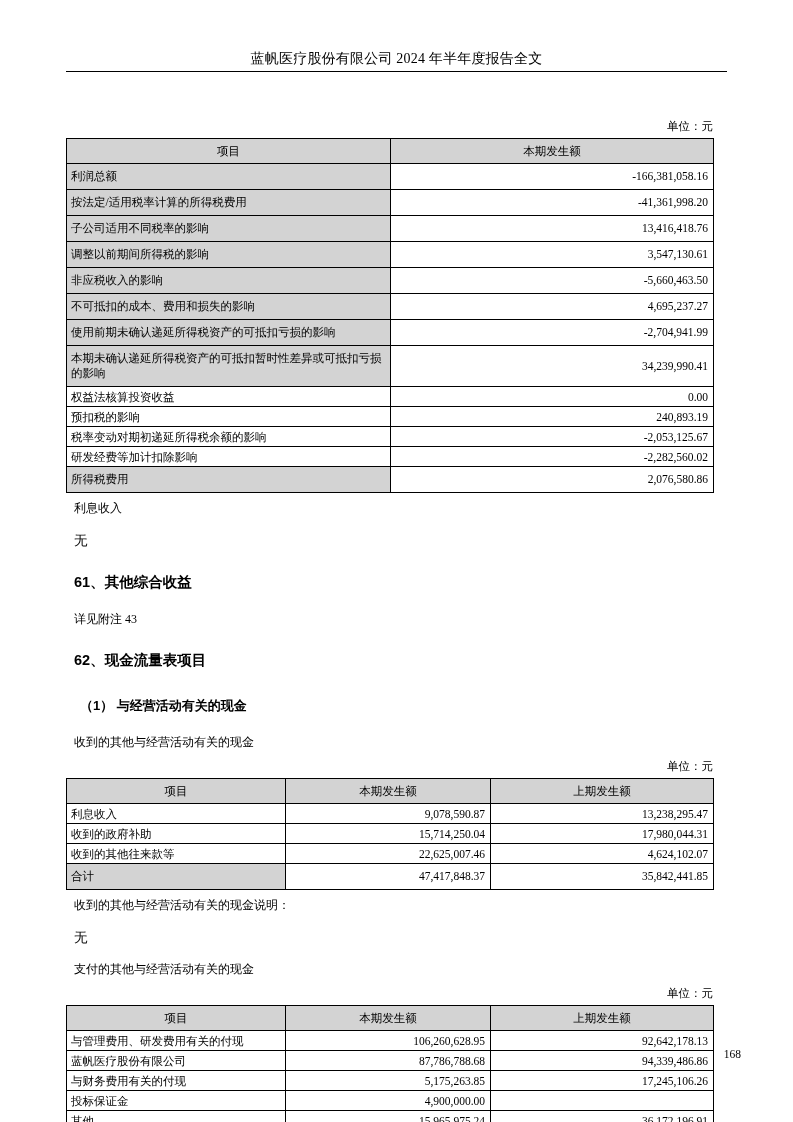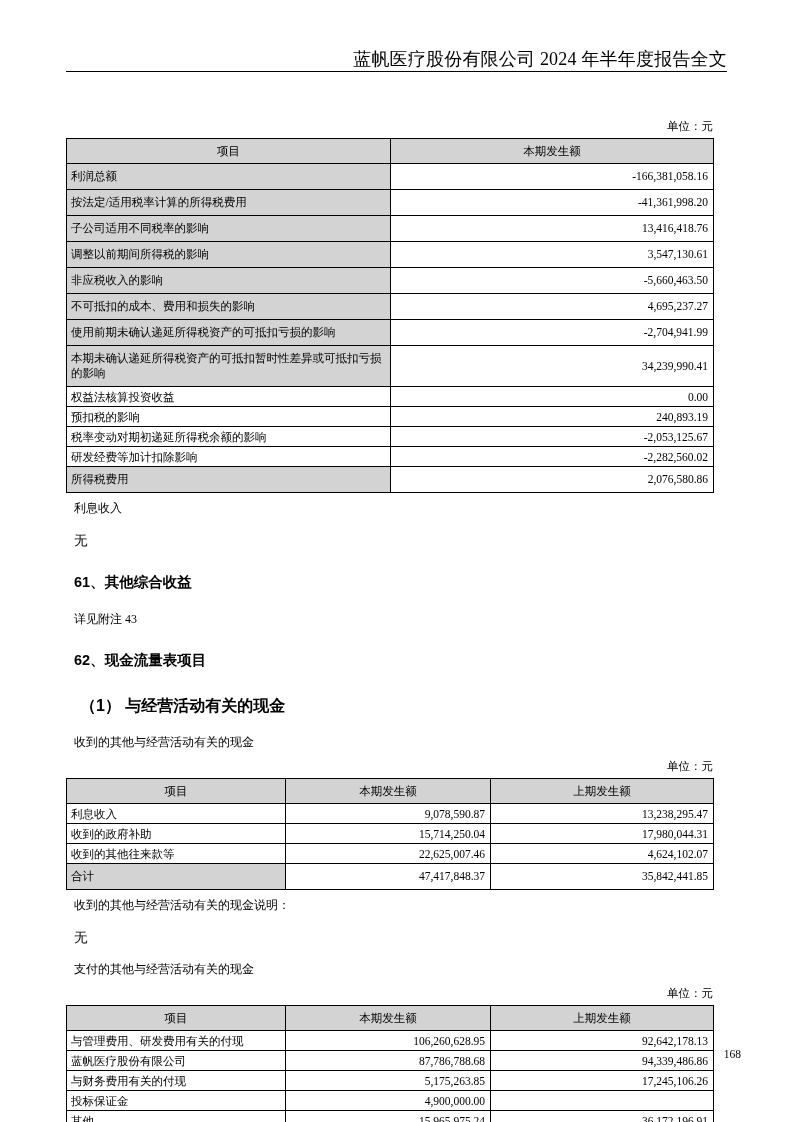--- a/index.html
+++ b/index.html
@@ -22,22 +22,22 @@
   
   .page-header {
     position: absolute;
     top: 50px;
     left: 66px;
     right: 66px;
     height: 26px;
   }
   .page-header .hdr-text {
     display: block;
-    text-align: right;
-    font-size: 18px;
+    text-align: center;
+    font-size: 14px;
     line-height: 18px;
     letter-spacing: 0.2px;
     white-space: nowrap;
   }
   .page-header .hdr-rule {
     display: block;
     border-bottom: 1px solid #000000;
     margin-top: 3px;
   }
   
@@ -70,21 +70,21 @@
     font-family: Liberation Sans, sans-serif;
     font-weight: bold;
     font-size: 14.5px;
     line-height: 20px;
     margin: 0;
     padding: 15px 0 12px 8px;
   }
   .heading-3 {
     font-family: "Liberation Sans", "DejaVu Sans", sans-serif;
     font-weight: bold;
-    font-size: 16px;
+    font-size: 13px;
     line-height: 19px;
     margin: 0;
     padding: 14px 0 12px 14px;
   }
   
   table.doc-table {
     width: 647px;
     border-collapse: collapse;
     table-layout: fixed;
     font-size: 11.5px;

